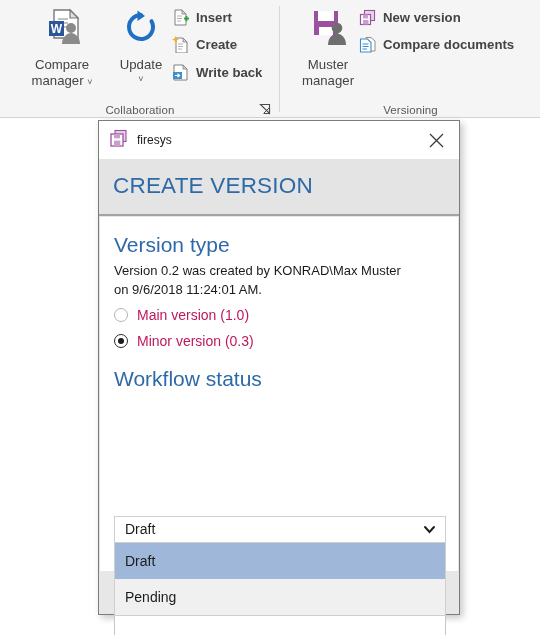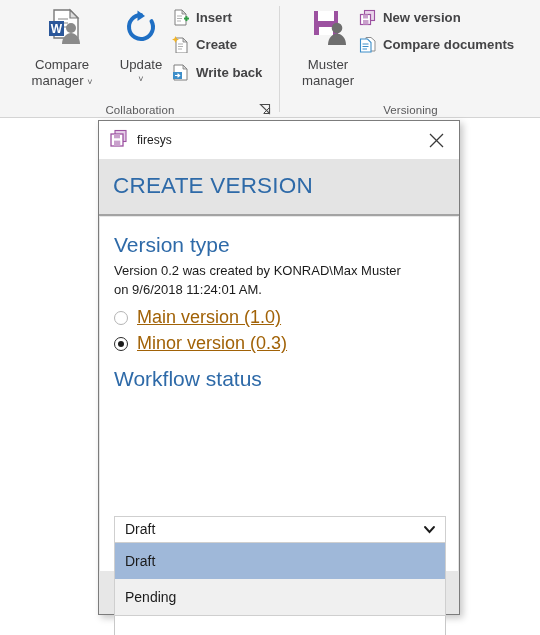--- a/index.html
+++ b/index.html
@@ -119,21 +119,21 @@
     font-size: 13px; color: #1b1b1b;
     line-height: 19px;
     width: 332px;
   }
 
   .radio-row {
     position: absolute; left: 14px;
     display: flex; align-items: center; gap: 9px;
     cursor: pointer;
   }
-  .radio-row .rr-label { font-size: 18px; color: #a16207; text-decoration: underline; }
+  .radio-row .rr-label { font-size: 14px; color: #be185d; }
   .radio-dot {
     width: 14px; height: 14px; border-radius: 50%;
     border: 1px solid #b4b4b4; background: #fff;
     position: relative; flex: 0 0 14px;
   }
   .radio-dot.on { border-color: #2b2b2b; }
   .radio-dot.on::after {
     content: ""; position: absolute;
     left: 3px; top: 3px; width: 6px; height: 6px;
     border-radius: 50%; background: #1b1b1b;

